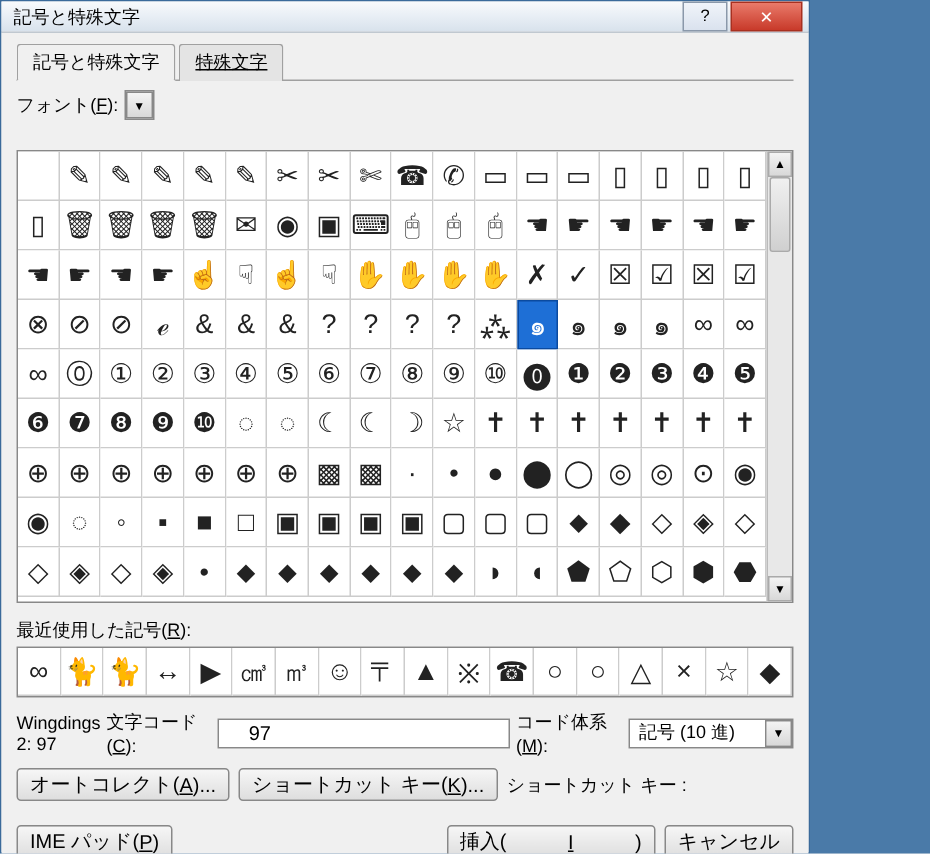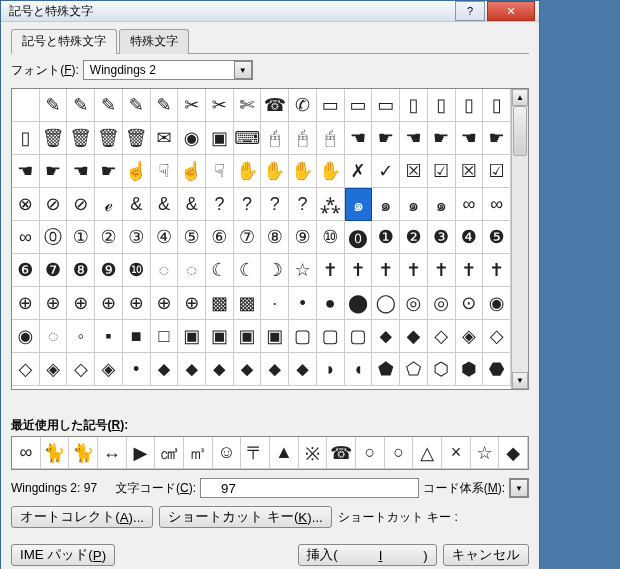--- a/index.html
+++ b/index.html
@@ -7,35 +7,35 @@
   .window { width: 540px; height: 569px; background: #f0f0f0; border: 1px solid #3a6a9a; display: flex; flex-direction: column; }
   .titlebar { height: 28px; background: linear-gradient(to bottom, #f8fafc 0%, #e8eef5 50%, #d8e2ec 100%); display: flex; align-items: center; padding: 0 4px 0 8px; border-bottom: 1px solid #c0c8d0; }
   .titlebar-text { flex: 1; font-size: 12px; color: #000; }
   .win-btns { display: flex; gap: 0; }
   .win-btn { width: 30px; height: 20px; border: 1px solid #8a98aa; background: linear-gradient(to bottom,#f0f4fa,#dae2ee); font-size: 11px; display:flex;align-items:center;justify-content:center; }
   .win-btn.close { width: 48px; background: linear-gradient(to bottom,#e97a6a,#c83a2a); color:#fff; border-color:#a83020; margin-left: 2px; }
   .content { flex:1; padding: 6px 10px 8px 10px; display:flex; flex-direction:column; background:#f0f0f0; }
   .tabs { display:flex; border-bottom:1px solid #a0a0a0; margin-bottom: 6px; }
   .tab { padding: 3px 10px; border:1px solid #a0a0a0; border-bottom:none; background:#f0f0f0; margin-right:2px; border-radius: 3px 3px 0 0; position:relative; top:1px; }
   .tab.active { background:#f0f0f0; border-bottom:1px solid #f0f0f0; }
-  .tab.inactive { background:#e4e4e4; }
-  .font-row { display:flex; align-items:center; gap:4px; margin-bottom:8px; }
+  .tab.inactive { background:#e4e4e4;text-decoration:underline; }
+  .font-row { display:flex; align-items:center; gap:4px; margin-bottom:20px; }
   .font-row label u { text-decoration: underline; }
   .combo { display:flex; align-items:center; border:1px solid #888; background:#fff; height:20px; }
   .combo-text { padding: 0 6px; min-width: 150px; }
   .combo-btn { width:18px; height:18px; border:1px solid #888; background:linear-gradient(to bottom,#f4f4f4,#d8d8d8); display:flex;align-items:center;justify-content:center; font-size:8px;}
   .grid-wrap { display:flex; border:1px solid #888; background:#fff; height: 302px; }
   .grid { flex:1; display:grid; grid-template-columns: repeat(18, 1fr); grid-auto-rows: 33px; overflow:hidden; }
   .cell { border-right:1px solid #ccc; border-bottom:1px solid #ccc; display:flex; align-items:center; justify-content:center; font-size:18px; color:#222; background:#fff; user-select:none;}
   .cell.selected { background:#1e6fd6; color:#fff; border:1px solid #0a4aa0; }
   .vscroll { width:17px; background:#e8e8e8; border-left:1px solid #bbb; display:flex; flex-direction:column; }
   .vscroll .arrow { height:17px; border:1px solid #aaa; background:linear-gradient(#f4f4f4,#d8d8d8); display:flex;align-items:center;justify-content:center;font-size:8px;}
   .vscroll .track { flex:1; background:#e8e8e8; position:relative;}
   .vscroll .thumb { position:absolute; left:1px; right:1px; top:0; height:50px; background:linear-gradient(#f0f0f0,#d0d0d0); border:1px solid #aaa; border-radius:2px;}
-  .recent-label { margin-top:27px;font-weight:bold; }
+  .recent-label { margin-top:10px; }
   .recent-row { display:flex; border:1px solid #888; background:#fff; margin-top:2px; height:34px; }
   .recent-row .cell { width:33px; height:32px; font-size:18px;}
   .info-row { display:flex; align-items:center; margin-top:8px; gap:4px; }
   .info-left { flex:1;}
   .textbox { border:1px solid #888; background:#fff; height:20px; padding:0 20px; min-width:60px;}
   .btn { border:1px solid #888; background:linear-gradient(#f6f6f6,#dedede); padding:3px 8px; border-radius:3px; height:22px; display:inline-flex; align-items:center; }
   .btn-row { display:flex; gap:6px; align-items:center; margin-top:8px;}
   .bottom-row { display:flex; align-items:center; margin-top:16px; gap:6px;justify-content:center;}
   .spacer { flex:1;}
   .small-combo .combo-text { min-width: 90px;}
@@ -58,21 +58,20 @@
   <div class="content">
 
     <div class="tabs">
       <div class="tab active"><span>記号と特殊文字</span></div>
       <div class="tab inactive"><span>特殊文字</span></div>
     </div>
 
     <div class="font-row">
       <label><span>フォント(</span><u>F</u><span>):</span></label>
       <div class="combo">
-        <span class="combo-text">Wingdings 2</span>
         <div class="combo-btn">▼</div>
       </div>
     </div>
 
     <div class="grid-wrap">
       <div class="grid" id="symbol-grid">
           <div class="cell"></div>
           <div class="cell">✎</div>
           <div class="cell">✎</div>
           <div class="cell">✎</div>
@@ -265,20 +264,21 @@
         <div class="cell">☆</div>
         <div class="cell">◆</div>
       </div>
 
     <div class="info-row">
       <span class="info-left">Wingdings 2: 97</span>
       <label><span>文字コード(</span><u>C</u><span>):</span></label>
       <input class="textbox" value="97" style="">
       <label><span>コード体系(</span><u>M</u><span>):</span></label>
       <div class="combo small-combo">
+        <span class="combo-text">記号 (10 進)</span>
         <div class="combo-btn">▼</div>
       </div>
     </div>
 
     <div class="btn-row">
       <button class="btn">
           <span>オートコレクト(</span>
           <u>A</u>
           <span>)...</span>
         </button>

